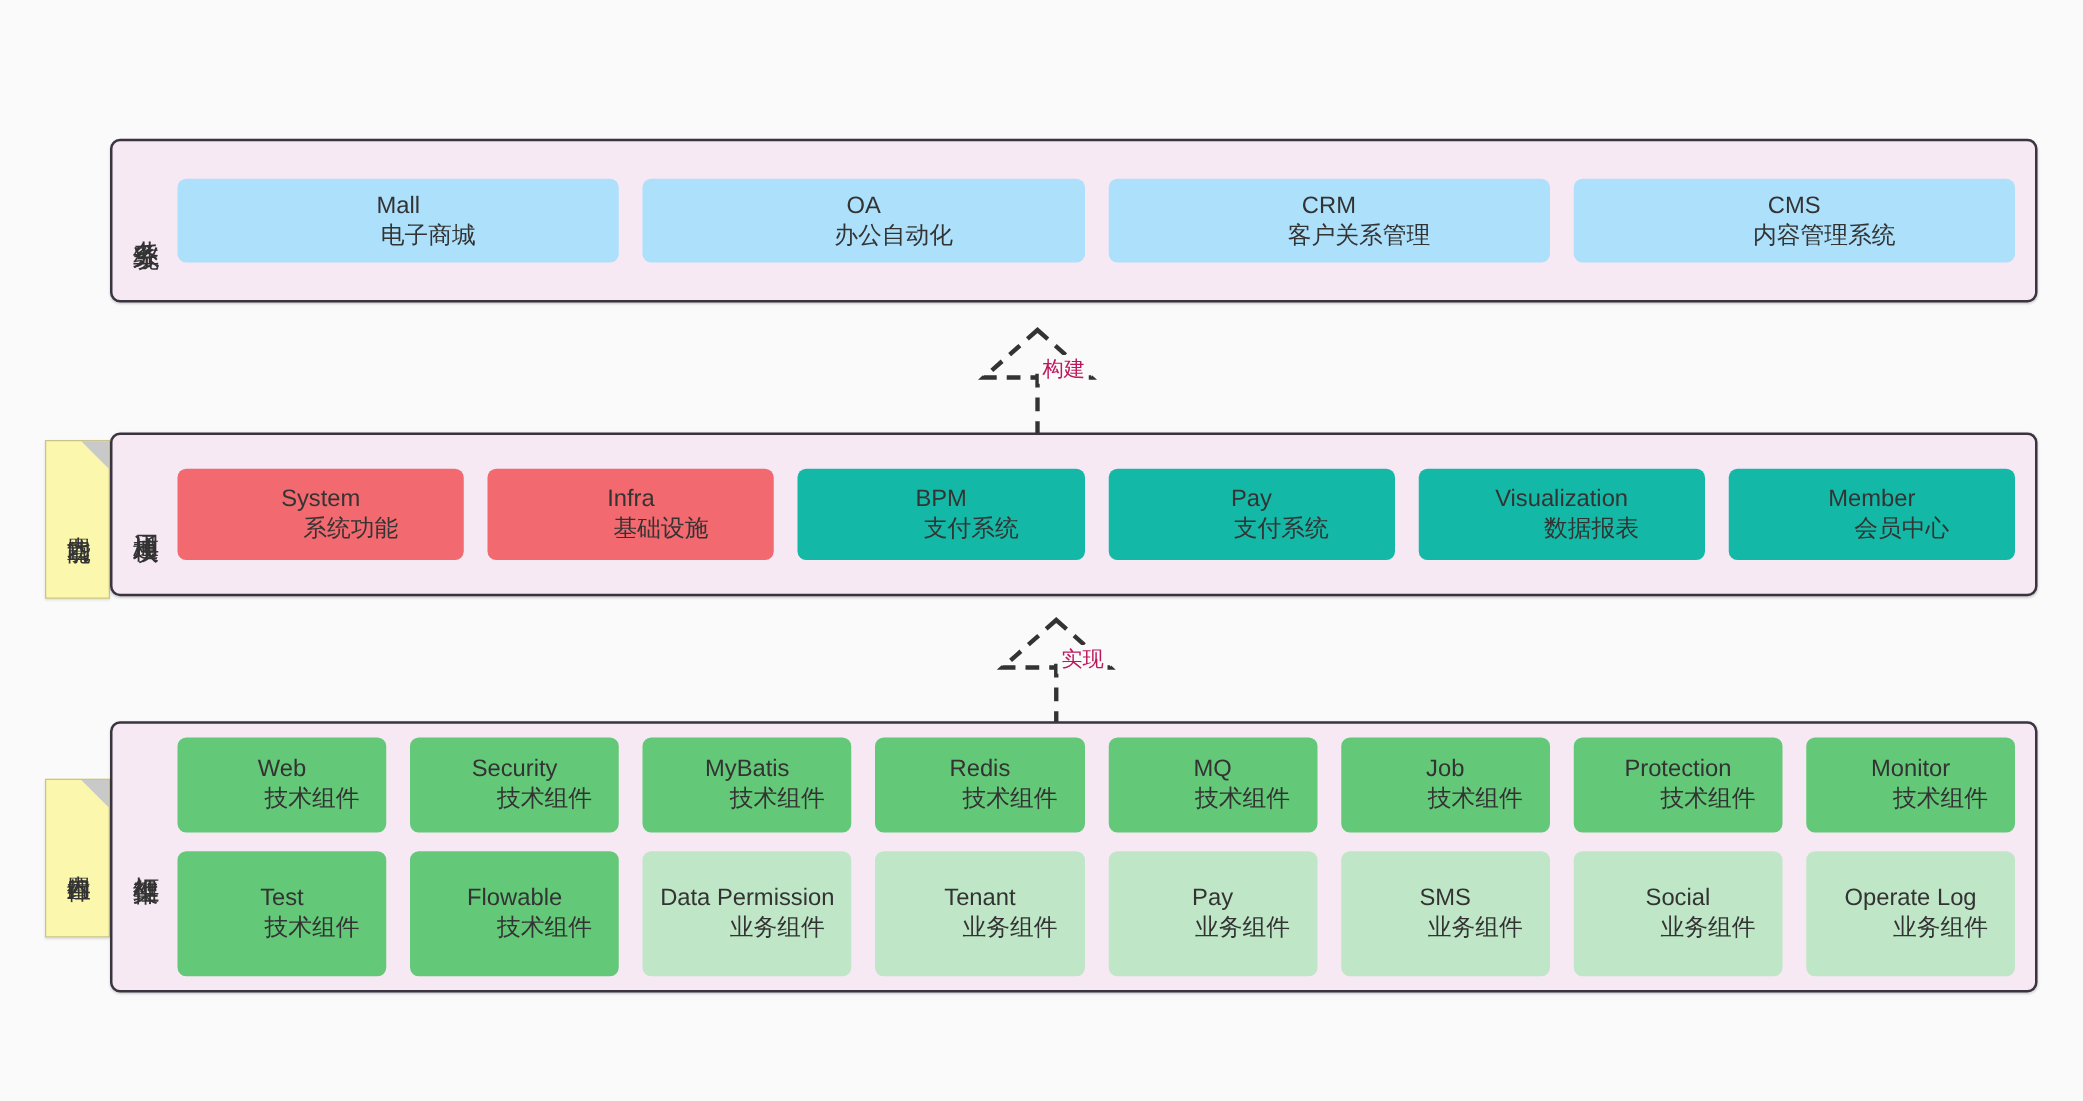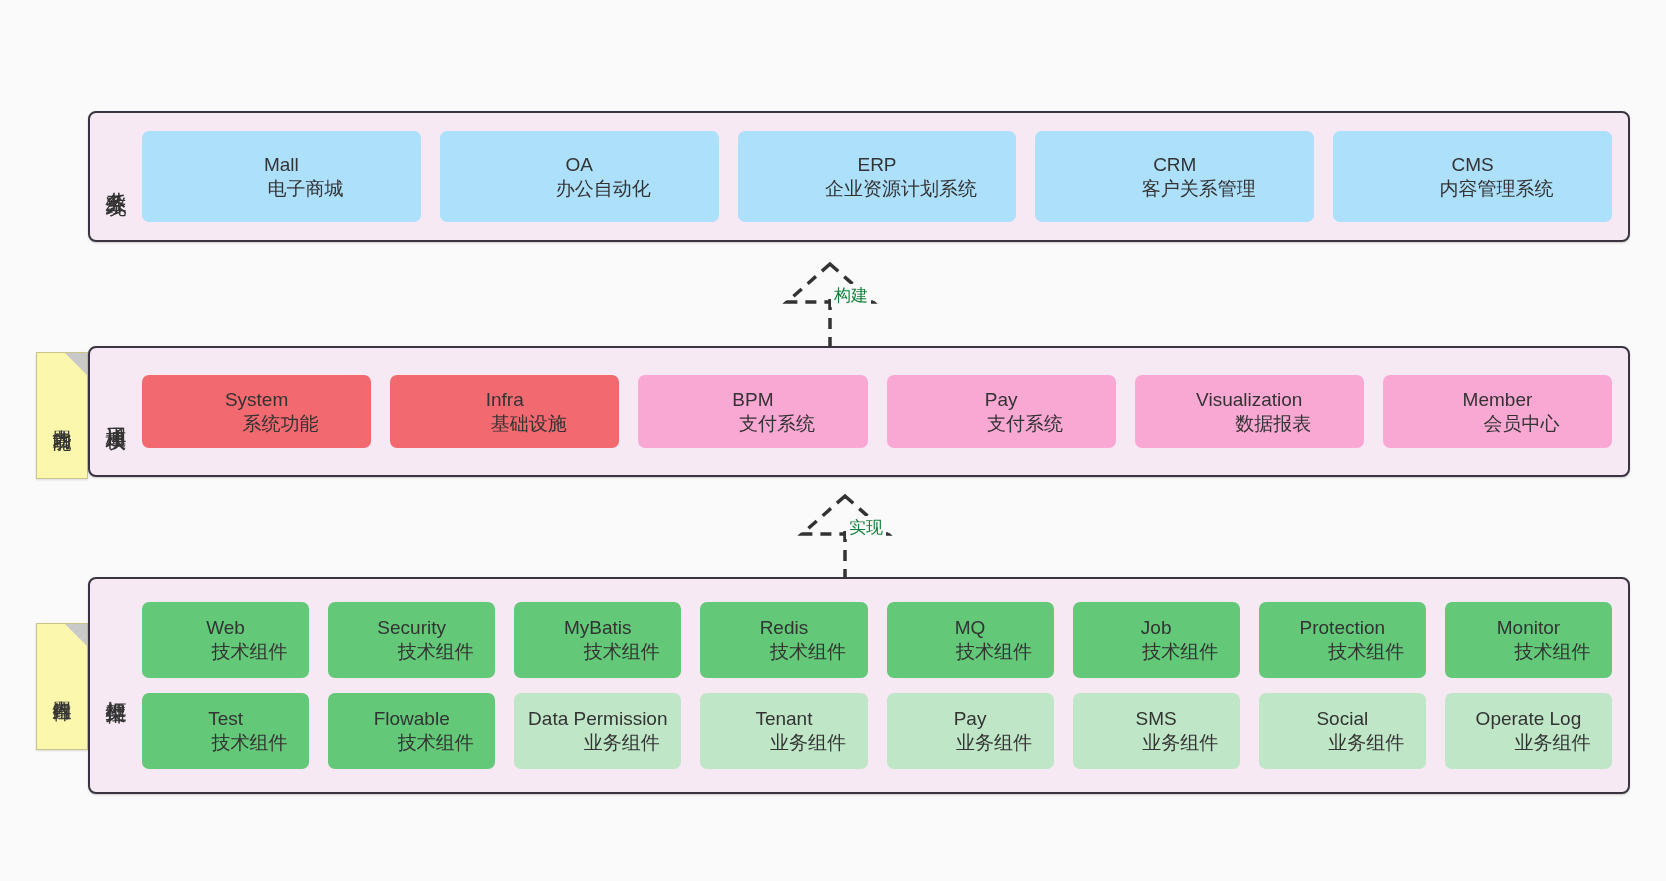--- a/index.html
+++ b/index.html
@@ -78,21 +78,21 @@
     color: #333;
     box-sizing: border-box;
     padding: 6px 4px;
     user-select: none;
   }
   .card .en { display: block; }
   .card .cn { display: block; padding-left: 48px; }
 
   .c-blue       { background: #ade0fb; }
   .c-red        { background: #f2696f; }
-  .c-pink       { background: #f9a8d4; align-items: center; }
+  .c-pink       { background: #14b8a6; align-items: center; }
   .c-green      { background: #63c878; }
   .c-greenlight { background: #bfe6c6; }
 
   
   .note {
     position: absolute;
     background: #fbf7ac;
     border: 1px solid #c9c48a;
     box-sizing: border-box;
     display: flex;
@@ -118,47 +118,43 @@
   }
 
   
   .connector {
     position: absolute;
     pointer-events: none;
   }
   .conn-label {
     position: absolute;
     font-size: 17px;
-    color: #15803d;
+    color: #be185d;
     background: #fafafa;
     padding: 0 3px;
     white-space: nowrap;
     user-select: none;
   }
 </style>
 </head>
 <body>
 
 <div id="canvas">
 
   <div class="layer" id="layer-business-system" style="left:88px; top:111px; width:1542px; height:131px;">
     <div class="layer-title">业务系统</div>
     <div class="layer-body">
-      <div class="row" style="height:91px;">
+      <div class="row" style="height:67px;">
         <div class="card c-blue">
           <span class="en">Mall</span>
           <span class="cn">电子商城</span>
         </div>
         <div class="card c-blue">
           <span class="en">OA</span>
           <span class="cn">办公自动化</span>
-        </div>
-        <div class="card c-blue">
-          <span class="en">ERP</span>
-          <span class="cn">企业资源计划系统</span>
         </div>
         <div class="card c-blue">
           <span class="en">CRM</span>
           <span class="cn">客户关系管理</span>
         </div>
         <div class="card c-blue">
           <span class="en">CMS</span>
           <span class="cn">内容管理系统</span>
         </div>
       </div>
@@ -257,21 +253,21 @@
         <div class="card c-green">
           <span class="en">Protection</span>
           <span class="cn">技术组件</span>
         </div>
         <div class="card c-green">
           <span class="en">Monitor</span>
           <span class="cn">技术组件</span>
         </div>
       </div>
 
-      <div class="row" style="height:76px;">
+      <div class="row" style="height:100px;">
         <div class="card c-green">
           <span class="en">Test</span>
           <span class="cn">技术组件</span>
         </div>
         <div class="card c-green">
           <span class="en">Flowable</span>
           <span class="cn">技术组件</span>
         </div>
         <div class="card c-greenlight">
           <span class="en">Data Permission</span>

